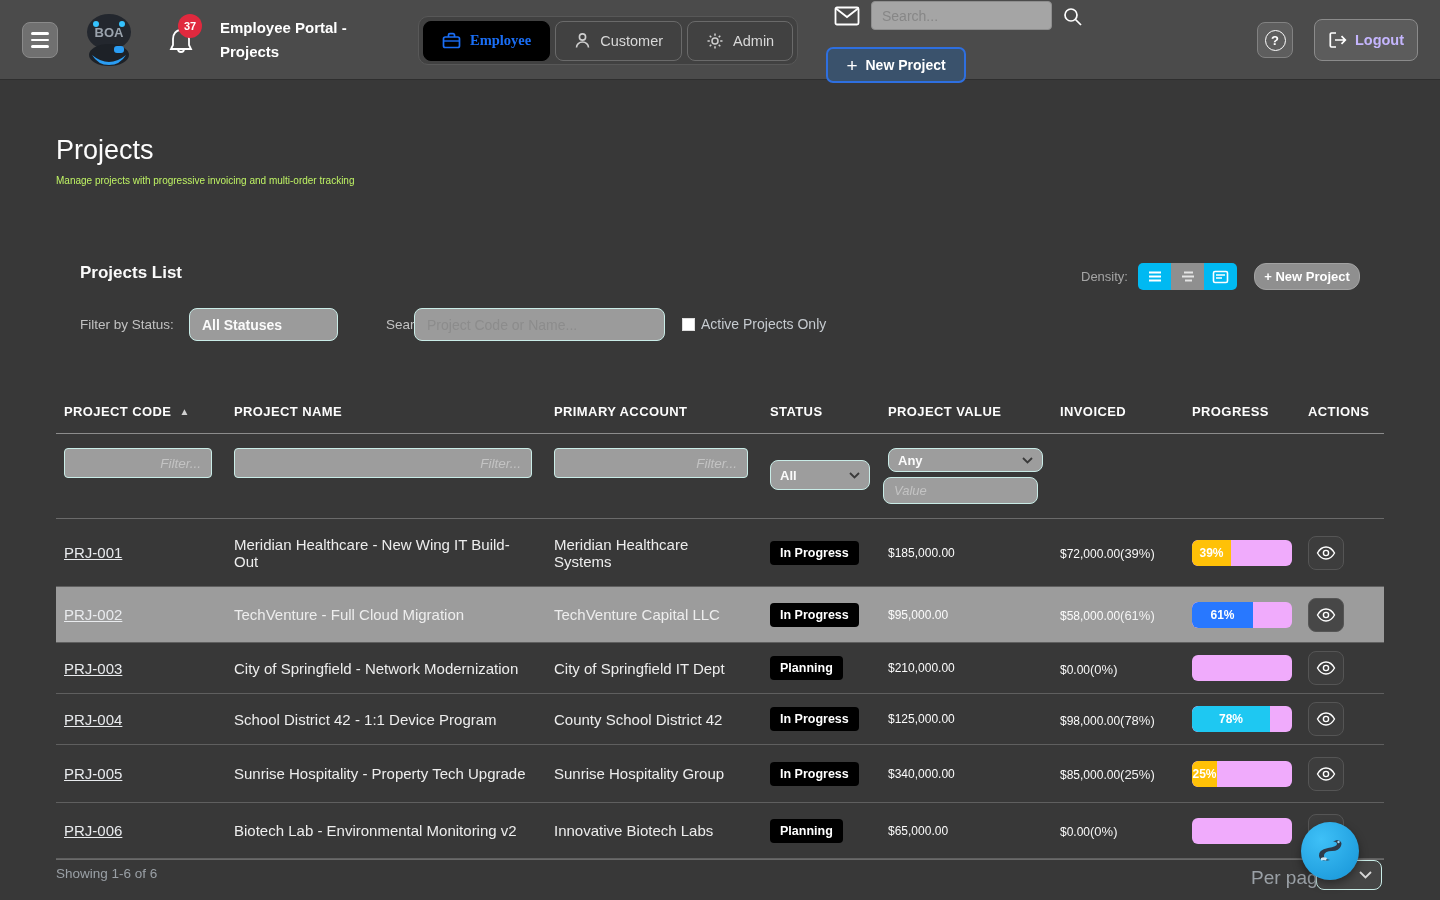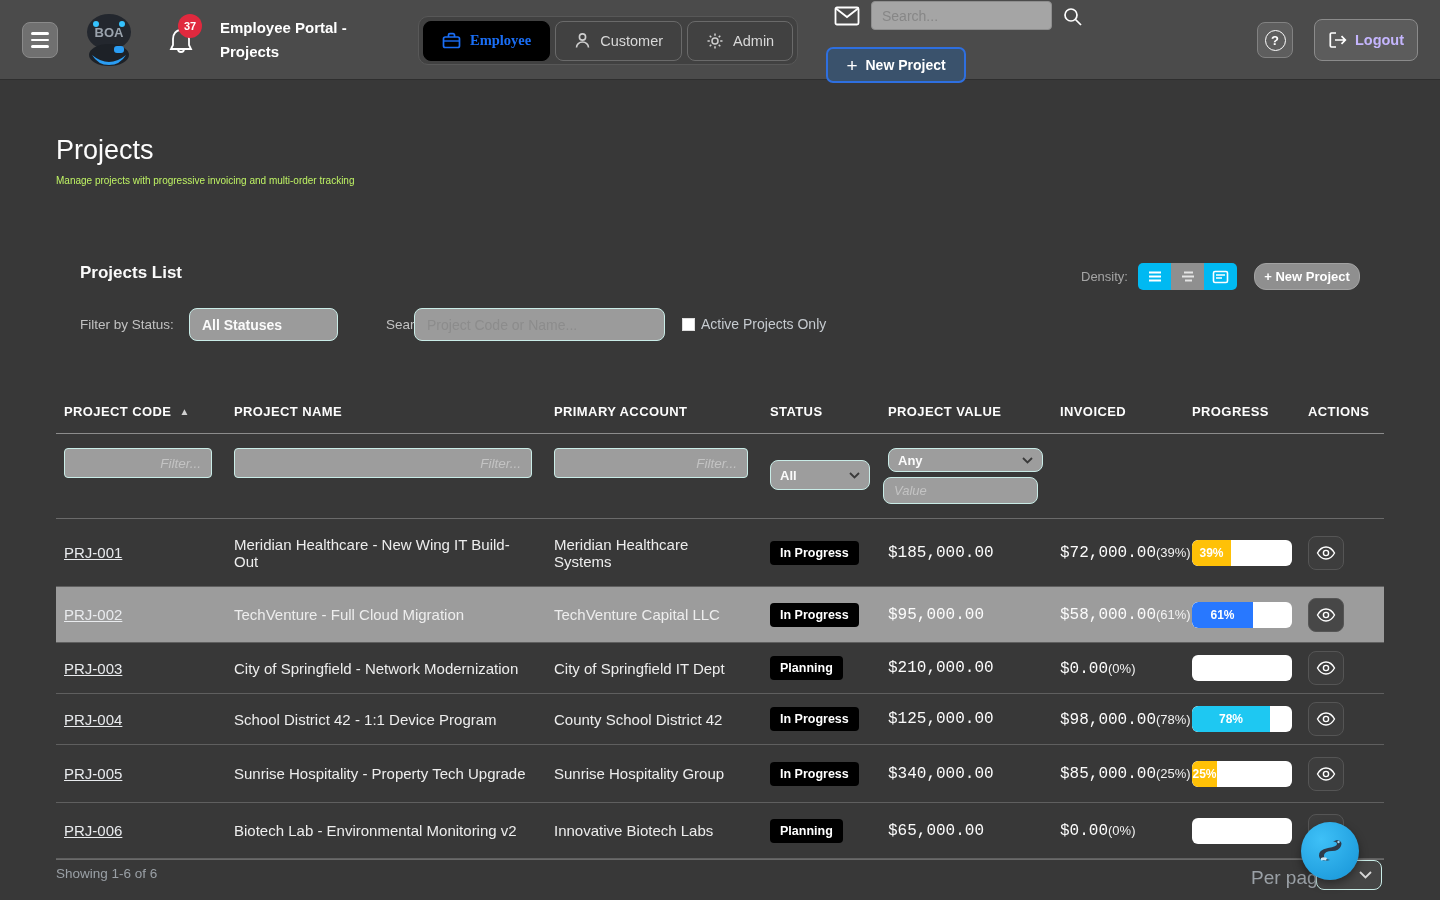--- a/index.html
+++ b/index.html
@@ -69,23 +69,23 @@
   .value-input::placeholder { color:#c3c3c3; }
 
   .data-row { border-bottom:1px solid #5f5f5f; min-height:49px; }
   .data-row.h68 { min-height:68px; }
   .data-row.h56 { min-height:56px; }
   .data-row.h58 { min-height:58px; }
   .data-row.highlight { background:#9c9c9c; }
   .cell { padding:8px 14px 8px 8px; font-size:15px; color:#ededed; }
   .code-link { color:#e9ebee; text-decoration:underline; cursor:pointer; font-size:15px; }
   .badge-status { display:inline-block; background:#000000; color:#fff; font-size:12.5px; font-weight:bold; border-radius:4px; padding:5px 10px; }
-  .money { font-size:16px; color:#fbfbfb;font-family:Liberation Mono, monospace; }
+  .money { font-size:12px; color:#fbfbfb; }
   .pct { font-size:13px; color:#f2f2f2; }
-  .progress-track { width:100px; height:26px; background:#ffffff; border-radius:6px; overflow:hidden; position:relative; }
+  .progress-track { width:100px; height:26px; background:#f0abfc; border-radius:6px; overflow:hidden; position:relative; }
   .progress-fill { height:100%; border-radius:6px 0 0 6px; display:flex; align-items:center; justify-content:center; color:#fff; font-size:12px; font-weight:bold; white-space:nowrap; overflow:hidden; }
   .eye-btn { width:36px; height:34px; background:#3d3d3d; border:1px solid #555; border-radius:8px; display:flex; align-items:center; justify-content:center; cursor:pointer; }
   .highlight .eye-btn { background:#474747; }
 
   
   .showing { position:absolute; left:56px; top:866px; font-size:13.5px; color:#9aa0a6; }
   .perpage-label { position:absolute; left:1251px; top:867px; font-size:19px; color:#9aa0a6; }
   .perpage-select { position:absolute; left:1316px; top:860px; width:66px; height:30px; background:#454545; border:1.5px solid #c9ece7; border-radius:8px; display:flex; align-items:center; justify-content:flex-end; padding:0 9px; cursor:pointer; }
 
   .fab { position:absolute; left:1301px; top:822px; width:58px; height:58px; border-radius:50%; border:none; background:radial-gradient(circle at 35% 30%, #3ec0f7, #1693d6); box-shadow:0 4px 10px rgba(0,0,0,.4); display:flex; align-items:center; justify-content:center; cursor:pointer; z-index:10; }

